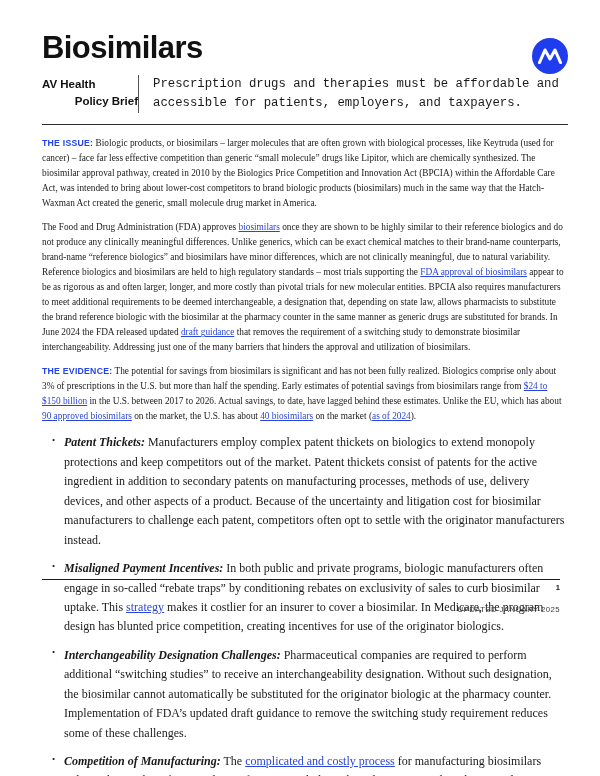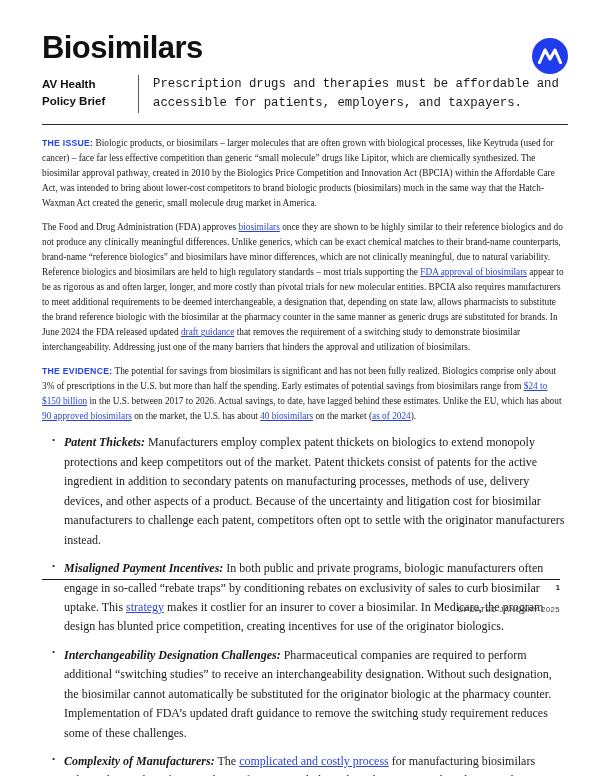--- a/index.html
+++ b/index.html
@@ -59,21 +59,21 @@
   .brandname {
     font-family: "Liberation Sans", sans-serif;
     font-weight: bold;
     font-size: 11.5px;
     line-height: 1.5;
     color: #111111;
     width: 96px;
     flex: 0 0 96px;
     padding-top: 1px;
   }
-  .brandname .l2 { display: block; }
+  .brandname .l2 { display: block; text-align: right; }
   .vrule {
     width: 1px;
     background: #555555;
     margin: 0 14px 0 0;
     flex: 0 0 1px;
   }
   .tagline {
     font-family: Liberation Mono, monospace;
     font-size: 12.3px;
     line-height: 1.55;
@@ -201,21 +201,21 @@
 
     <p class="para"><span>The Food and Drug Administration (FDA) approves </span><a class="link" href="#">biosimilars</a><span> once they are shown to be highly similar to their reference biologics and do not produce any clinically meaningful differences. Unlike generics, which can be exact chemical matches to their brand-name counterparts, brand-name “reference biologics” and biosimilars have minor differences, which are not clinically meaningful, due to natural variability. Reference biologics and biosimilars are held to high regulatory standards – most trials supporting the </span><a class="link" href="#">FDA approval of biosimilars</a><span> appear to be as rigorous as and often larger, longer, and more costly than pivotal trials for new molecular entities. BPCIA also requires manufacturers to meet additional requirements to be deemed interchangeable, a designation that, depending on state law, allows pharmacists to substitute the brand reference biologic with the biosimilar at the pharmacy counter in the same manner as generic drugs are substituted for brands. In June 2024 the FDA released updated </span><a class="link" href="#">draft guidance</a><span> that removes the requirement of a switching study to demonstrate biosimilar interchangeability. Addressing just one of the many barriers that hinders the approval and utilization of biosimilars.</span></p>
 
     <p class="para"><span class="lede">THE EVIDENCE:</span><span> The potential for savings from biosimilars is significant and has not been fully realized. Biologics comprise only about 3% of prescriptions in the U.S. but more than half the spending. Early estimates of potential savings from biosimilars range from </span><a class="link" href="#">$24 to $150 billion</a><span> in the U.S. between 2017 to 2026. Actual savings, to date, have lagged behind these estimates. Unlike the EU, which has about </span><a class="link" href="#">90 approved biosimilars</a><span> on the market, the U.S. has about </span><a class="link" href="#">40 biosimilars</a><span> on the market (</span><a class="link" href="#">as of 2024</a><span>).</span></p>
 
 
     <ul class="bullets">
       <li><span class="bt">Patent Thickets:</span><span> Manufacturers employ complex patent thickets on biologics to extend monopoly protections and keep competitors out of the market. Patent thickets consist of patents for the active ingredient in addition to secondary patents on manufacturing processes, methods of use, delivery devices, and other aspects of a product. Because of the uncertainty and litigation cost for biosimilar manufacturers to challenge each patent, competitors often opt to settle with the originator manufacturers instead.</span><span></span></li>
       <li><span class="bt">Misaligned Payment Incentives:</span><span> In both public and private programs, biologic manufacturers often engage in so-called “rebate traps” by conditioning rebates on exclusivity of sales to curb biosimilar uptake. This </span><a class="link" href="#">strategy</a><span> makes it costlier for an insurer to cover a biosimilar. In Medicare, the program design has blunted price competition, creating incentives for use of the originator biologics.</span></li>
       <li><span class="bt">Interchangeability Designation Challenges:</span><span> Pharmaceutical companies are required to perform additional “switching studies” to receive an interchangeability designation. Without such designation, the biosimilar cannot automatically be substituted for the originator biologic at the pharmacy counter. Implementation of FDA’s updated draft guidance to remove the switching study requirement reduces some of these challenges.</span><span></span></li>
-      <li><span class="bt">Complexity of Manufacturers:</span><span> The </span><a class="link" href="#">complicated and costly process</a><span> for manufacturing biosimilars reduces the number of potential manufacturers with the technical expertise and market capitalization to develop biosimilars.</span></li>
+      <li><span class="bt">Competition of Manufacturing:</span><span> The </span><a class="link" href="#">complicated and costly process</a><span> for manufacturing biosimilars reduces the number of potential manufacturers with the technical expertise and market capitalization to develop biosimilars.</span></li>
     </ul>
 
   </div>
 
   <div class="footer">
     <hr class="footer-rule">
     <div class="pagenum">1</div>
     <div class="updated">UPDATED JANUARY 2025</div>
   </div>
 

